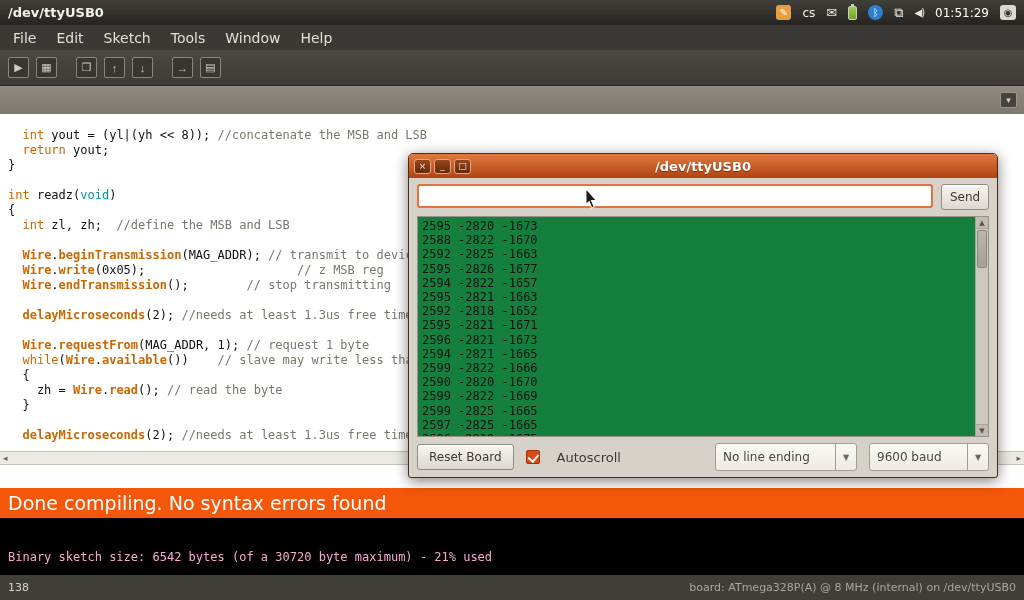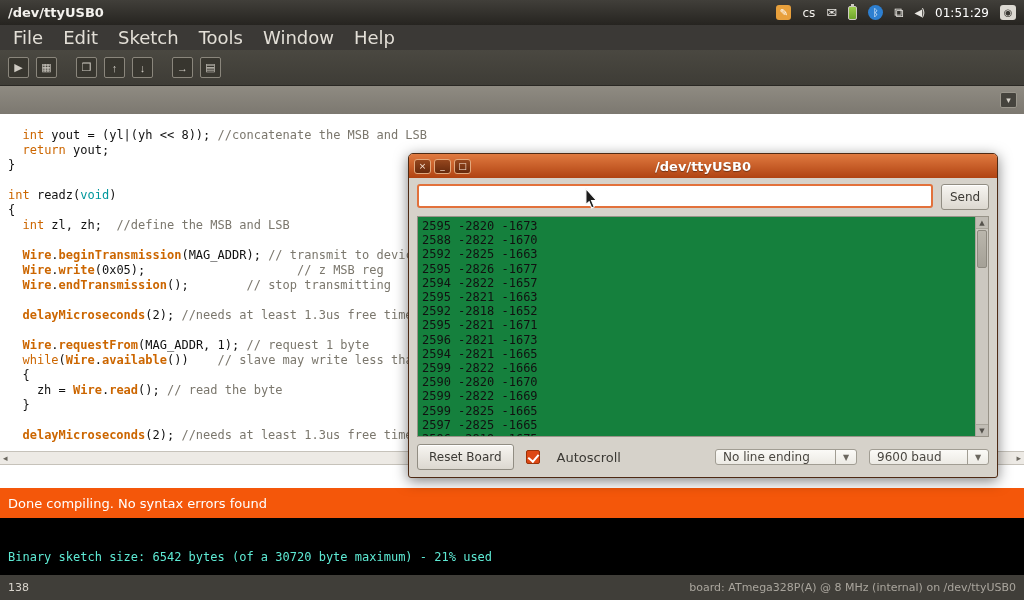--- a/index.html
+++ b/index.html
@@ -20,21 +20,21 @@
   .ic-batt::before { content:""; position:absolute; top:-3px; left:2px; width:3px; height:2px; background:#cfcbc3; }
   .ic-bt { width:15px; height:15px; border-radius:50%; background:#2d7fd0; color:#fff; font-size:10px; }
   .ic-net { font-size:13px; }
   .ic-vol { font-size:10px; letter-spacing:-1px; }
   .ic-clock { font-size:12px; color:#fff; }
   .ic-power { width:16px; height:15px; background:#dcd9d2; border-radius:3px; color:#3a3833; font-size:10px; }
 
   
   .menubar { position:absolute; top:25px; left:0; width:1024px; height:25px;
     background:#3b3936; display:flex; align-items:center; gap:2px; padding-left:4px; z-index:9; }
-  .menu-item { color:#e3dfd7; font-size:18px; padding:3px 9px; border-radius:2px; }
+  .menu-item { color:#e3dfd7; font-size:14px; padding:3px 9px; border-radius:2px; }
 
   
   .toolbar { position:absolute; top:50px; left:0; width:1024px; height:36px;
     background:linear-gradient(#4a4841,#3e3c36); border-bottom:1px solid #2a2824;
     display:flex; align-items:center; gap:7px; padding-left:8px; }
   .tool-btn { width:21px; height:21px; background:#38362f; border:1px solid #8a867c; border-radius:2px;
     color:#cfcbc3; font-size:11px; display:flex; align-items:center; justify-content:center; }
 
   
   .tabbar { position:absolute; top:86px; left:0; width:1024px; height:28px;
@@ -88,33 +88,33 @@
   .sw-scroll .arr.down { bottom:0; border-top:1px solid #a9a59b; }
   .sw-thumb { position:absolute; left:1px; top:13px; width:10px; height:38px;
     background:linear-gradient(#bab6ac,#a5a197); border:1px solid #8d897f; border-radius:2px; }
   .sw-bottom { position:absolute; left:8px; right:8px; bottom:7px; height:26px; display:flex; align-items:center; gap:12px; }
   .sw-reset { height:26px; padding:0 11px; }
   .autoscroll { display:flex; align-items:center; gap:17px; }
   .checkbox { width:14px; height:14px; background:#dd4814; border:1px solid #9a3208; border-radius:2px; position:relative; }
   .checkbox::after { content:""; position:absolute; left:3px; top:1px; width:5px; height:8px;
     border:solid #fff; border-width:0 2px 2px 0; transform:rotate(40deg); }
   .autoscroll-label { font-size:13px; color:#3a3833; }
-  .combo { height:16px; background:linear-gradient(#fbfaf7,#eceae4); border:1px solid #a19d93;
+  .combo { height:28px; background:linear-gradient(#fbfaf7,#eceae4); border:1px solid #a19d93;
     border-radius:3px; display:flex; align-items:center; }
   .combo-text { flex:1; padding:0 7px; font-size:12px; color:#4a4741; white-space:nowrap; overflow:hidden; }
   .combo-arrow { width:21px; align-self:stretch; border-left:1px solid #a19d93; display:flex;
     align-items:center; justify-content:center; font-size:8px; color:#6b675f; }
   .combo-ending { margin-left:auto; width:142px; }
   .combo-baud { width:120px; }
 
   
   .statusbar { position:absolute; top:488px; left:0; width:1024px; height:30px; background:#f4570a;
-    color:#fff; font-size:13px; display:flex; align-items:center; padding-left:8px; }
+    color:#fff; font-size:19px; display:flex; align-items:center; padding-left:8px; }
   .console { position:absolute; top:518px; left:0; width:1024px; height:57px; background:#000;
-    color:#5eead4; font-family:"DejaVu Sans Mono",monospace; font-size:12px; padding:32px 0 0 8px; }
+    color:#f9a8d4; font-family:"DejaVu Sans Mono",monospace; font-size:12px; padding:32px 0 0 8px; }
   .footer { position:absolute; top:575px; left:0; width:1024px; height:25px; background:#403e39;
     display:flex; align-items:center; padding:0 8px; }
   .footer-left { color:#d8d4cc; font-size:11px; }
   .footer-right { margin-left:auto; color:#a9a59d; font-size:11px; }
 
   
   .cursor { position:absolute; left:585px; top:188px; z-index:100; pointer-events:none; }
 </style>
 </head>
 <body>

